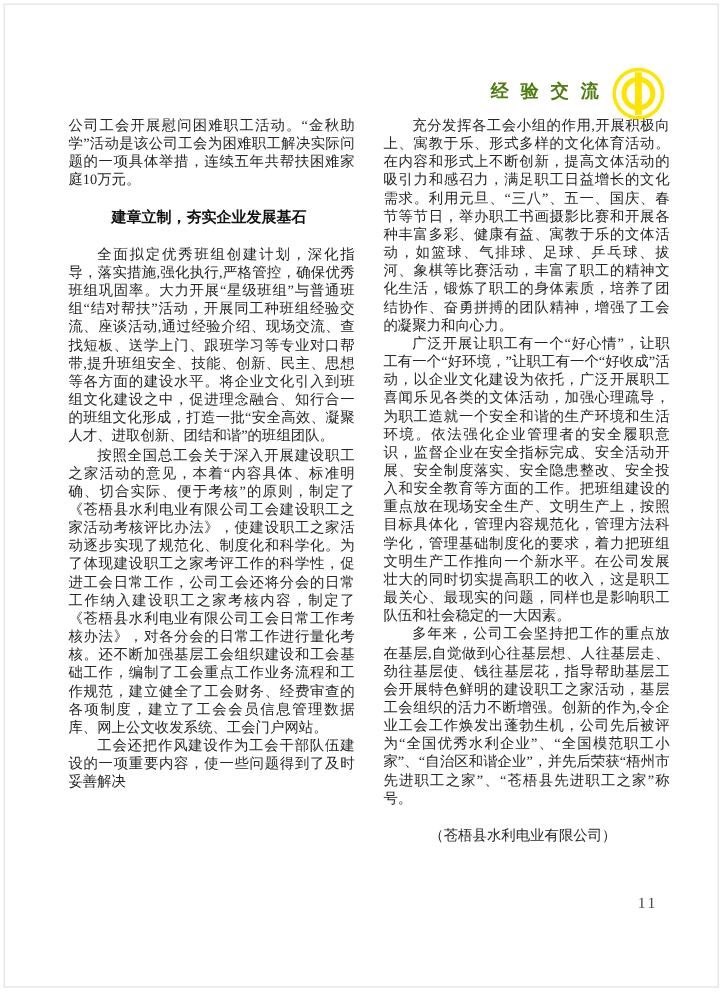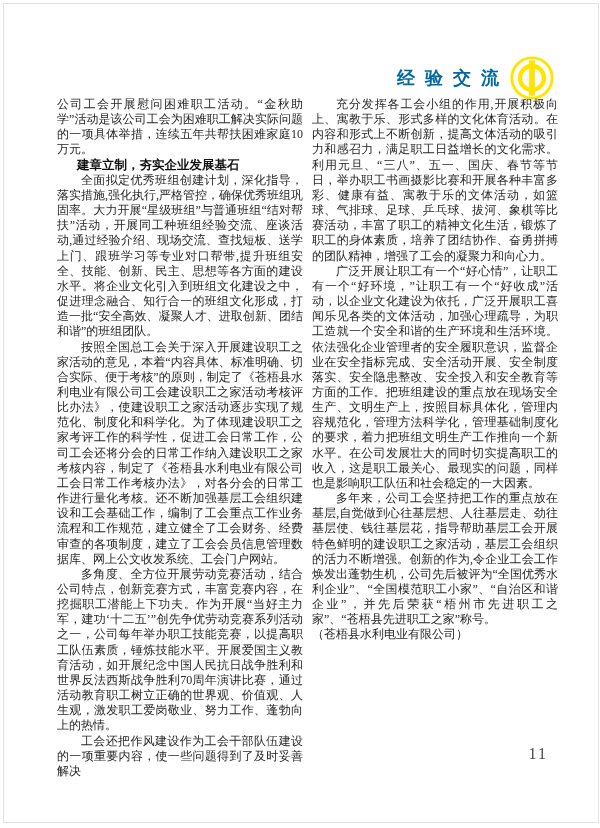--- a/index.html
+++ b/index.html
@@ -16,62 +16,62 @@
     left:3px;top:3px;right:1px;bottom:5px;
     border:1px solid #e2e2e2;
     pointer-events:none;
   }
   .page-header{
     position:absolute;
     top:55px;right:45px;
     display:flex;align-items:center;
   }
   .header-title{
-    font-family:Liberation Sans, sans-serif;
+    font-family:Liberation Mono, monospace;
     font-weight:bold;
-    font-size:18px;
+    font-size:15px;
     letter-spacing:10px;
-    color:#0369a1;
+    color:#4d7c0f;
     line-height:46px;
   }
   .logo{width:46px;height:46px;display:block;}
   .columns{
     position:absolute;
     left:57px;top:97px;
     width:501px;
     display:flex;
-    gap:9px;
+    gap:24px;
   }
   .col{
     width:246px;
     font-size:12px;
     line-height:15.15px;
     text-align:justify;
     text-justify:inter-ideograph;
   }
   .blk-p{text-indent:2em;margin:0;}
   .blk-p.no-indent{text-indent:0;}
   .blk-h{
     font-family:"Liberation Sans","DejaVu Sans",sans-serif;
     font-weight:bold;
     font-size:12.5px;
     text-indent:1.6em;
-    margin:0;
+    margin:16px;
     color:#111111;
   }
   .blk-sig{
     text-indent:0;
-    text-align:left;
+    text-align:center;
     padding-right:6px;
-    margin:0;
+    margin:16px;
   }
   .page-number{
     position:absolute;
     top:745px;right:52px;
-    font-size:16px;
+    font-size:13px;
     color:#4a4a4a;
     letter-spacing:2px;
     margin-left:24px;
   }
 </style>
 </head>
 <body>
 
 <div class="sheet">
   <div class="scan-edge"></div>
@@ -84,21 +84,20 @@
       <rect x="21" y="5.5" width="6" height="37" fill="#ffe400"></rect>
     </svg>
   </div>
 
   <div class="columns">
     <div class="col">
         <div class="blk-p no-indent">公司工会开展慰问困难职工活动。“金秋助学”活动是该公司工会为困难职工解决实际问题的一项具体举措，连续五年共帮扶困难家庭10万元。</div>
         <div class="blk-h">建章立制，夯实企业发展基石</div>
         <div class="blk-p">全面拟定优秀班组创建计划，深化指导，落实措施,强化执行,严格管控，确保优秀班组巩固率。大力开展“星级班组”与普通班组“结对帮扶”活动，开展同工种班组经验交流、座谈活动,通过经验介绍、现场交流、查找短板、送学上门、跟班学习等专业对口帮带,提升班组安全、技能、创新、民主、思想等各方面的建设水平。将企业文化引入到班组文化建设之中，促进理念融合、知行合一的班组文化形成，打造一批“安全高效、凝聚人才、进取创新、团结和谐”的班组团队。</div>
         <div class="blk-p">按照全国总工会关于深入开展建设职工之家活动的意见，本着“内容具体、标准明确、切合实际、便于考核”的原则，制定了《苍梧县水利电业有限公司工会建设职工之家活动考核评比办法》，使建设职工之家活动逐步实现了规范化、制度化和科学化。为了体现建设职工之家考评工作的科学性，促进工会日常工作，公司工会还将分会的日常工作纳入建设职工之家考核内容，制定了《苍梧县水利电业有限公司工会日常工作考核办法》，对各分会的日常工作进行量化考核。还不断加强基层工会组织建设和工会基础工作，编制了工会重点工作业务流程和工作规范，建立健全了工会财务、经费审查的各项制度，建立了工会会员信息管理数据库、网上公文收发系统、工会门户网站。</div>
-        <div class="blk-p">多角度、全方位开展劳动竞赛活动，结合公司特点，创新竞赛方式，丰富竞赛内容，在挖掘职工潜能上下功夫。作为开展“当好主力军，建功‘十二五’”创先争优劳动竞赛系列活动之一，公司每年举办职工技能竞赛，以提高职工队伍素质，锤炼技能水平。开展爱国主义教育活动，如开展纪念中国人民抗日战争胜利和世界反法西斯战争胜利70周年演讲比赛，通过活动教育职工树立正确的世界观、价值观、人生观，激发职工爱岗敬业、努力工作、蓬勃向上的热情。</div>
         <div class="blk-p">工会还把作风建设作为工会干部队伍建设的一项重要内容，使一些问题得到了及时妥善解决</div>
       </div>
     <div class="col">
         <div class="blk-p">充分发挥各工会小组的作用,开展积极向上、寓教于乐、形式多样的文化体育活动。在内容和形式上不断创新，提高文体活动的吸引力和感召力，满足职工日益增长的文化需求。利用元旦、“三八”、五一、国庆、春节等节日，举办职工书画摄影比赛和开展各种丰富多彩、健康有益、寓教于乐的文体活动，如篮球、气排球、足球、乒乓球、拔河、象棋等比赛活动，丰富了职工的精神文化生活，锻炼了职工的身体素质，培养了团结协作、奋勇拼搏的团队精神，增强了工会的凝聚力和向心力。</div>
         <div class="blk-p">广泛开展让职工有一个“好心情”，让职工有一个“好环境，”让职工有一个“好收成”活动，以企业文化建设为依托，广泛开展职工喜闻乐见各类的文体活动，加强心理疏导，为职工造就一个安全和谐的生产环境和生活环境。依法强化企业管理者的安全履职意识，监督企业在安全指标完成、安全活动开展、安全制度落实、安全隐患整改、安全投入和安全教育等方面的工作。把班组建设的重点放在现场安全生产、文明生产上，按照目标具体化，管理内容规范化，管理方法科学化，管理基础制度化的要求，着力把班组文明生产工作推向一个新水平。在公司发展壮大的同时切实提高职工的收入，这是职工最关心、最现实的问题，同样也是影响职工队伍和社会稳定的一大因素。</div>
         <div class="blk-p">多年来，公司工会坚持把工作的重点放在基层,自觉做到心往基层想、人往基层走、劲往基层使、钱往基层花，指导帮助基层工会开展特色鲜明的建设职工之家活动，基层工会组织的活力不断增强。创新的作为,令企业工会工作焕发出蓬勃生机，公司先后被评为“全国优秀水利企业”、“全国模范职工小家”、“自治区和谐企业”，并先后荣获“梧州市先进职工之家”、“苍梧县先进职工之家”称号。</div>
         <div class="blk-sig">（苍梧县水利电业有限公司）</div>
       </div>
   </div>
 

